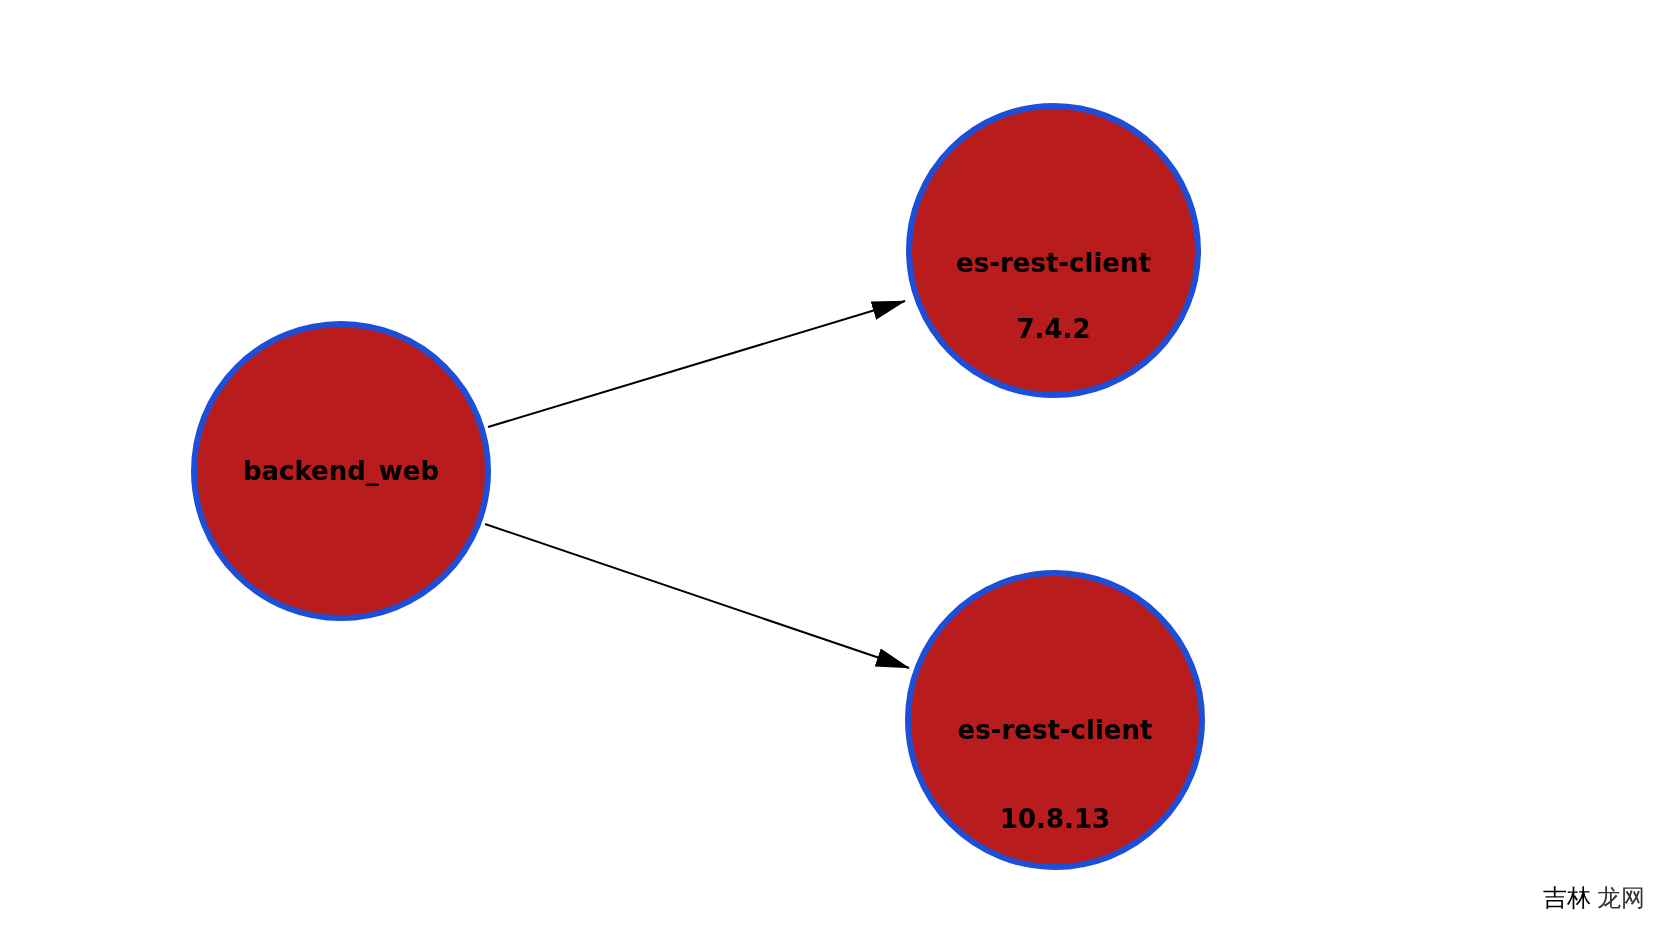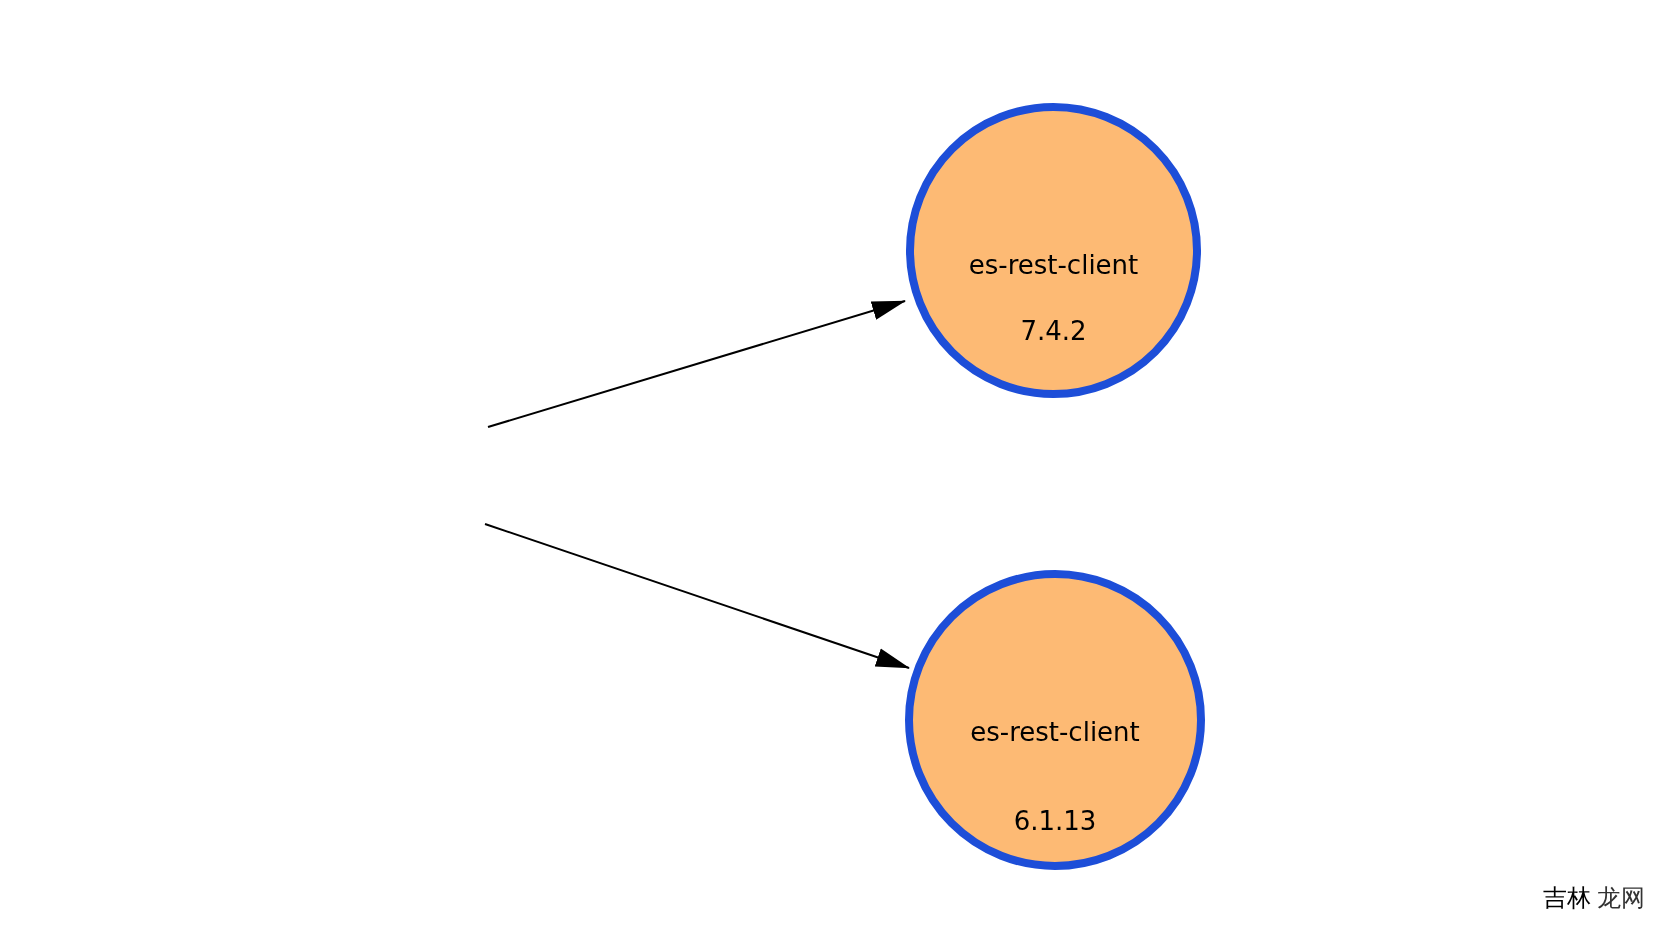--- a/index.html
+++ b/index.html
@@ -19,23 +19,24 @@
     position: absolute;
     left: 0;
     top: 0;
     width: 1678px;
     height: 932px;
     pointer-events: none;
   }
   .node {
     position: absolute;
     box-sizing: border-box;
-    border: 8px solid #1d4ed8;
+    border: 6px solid #1d4ed8;
     border-radius: 50%;
-    background: #fdba74;
+    background: #b91c1c;
+    font-weight: bold;
   }
   .node-backend-web {
     left: 191px;
     top: 321px;
     width: 300px;
     height: 300px;
   }
   .node-es7 {
     left: 906px;
     top: 103px;
@@ -81,28 +82,31 @@
   <svg class="edges-layer" width="1678" height="932" viewBox="0 0 1678 932" xmlns="http://www.w3.org/2000/svg">
     <defs>
       <marker id="arrowhead" viewBox="0 0 34 22" refX="33" refY="11" markerWidth="34" markerHeight="22" markerUnits="userSpaceOnUse" orient="auto">
         <path d="M0,1.5 L34,11 L0,20.5 z" fill="#000000"></path>
       </marker>
     </defs>
     <line x1="488" y1="427" x2="905" y2="301" stroke="#000000" stroke-width="2" marker-end="url(#arrowhead)"></line>
     <line x1="485" y1="524" x2="909" y2="668" stroke="#000000" stroke-width="2" marker-end="url(#arrowhead)"></line>
   </svg>
 
+  <div class="node node-backend-web">
+    <span class="node-label">backend_web</span>
+  </div>
 
   <div class="node node-es7">
     <span class="node-label">es-rest-client</span>
     <span class="node-version">7.4.2</span>
   </div>
 
   <div class="node node-es6">
     <span class="node-label">es-rest-client</span>
-    <span class="node-version">6.1.13</span>
+    <span class="node-version">10.8.13</span>
   </div>
 
   <div class="watermark">
     <span class="wm-1">吉林</span><span class="wm-2">龙网</span>
   </div>
 
 </div>
 
 </body></html>

